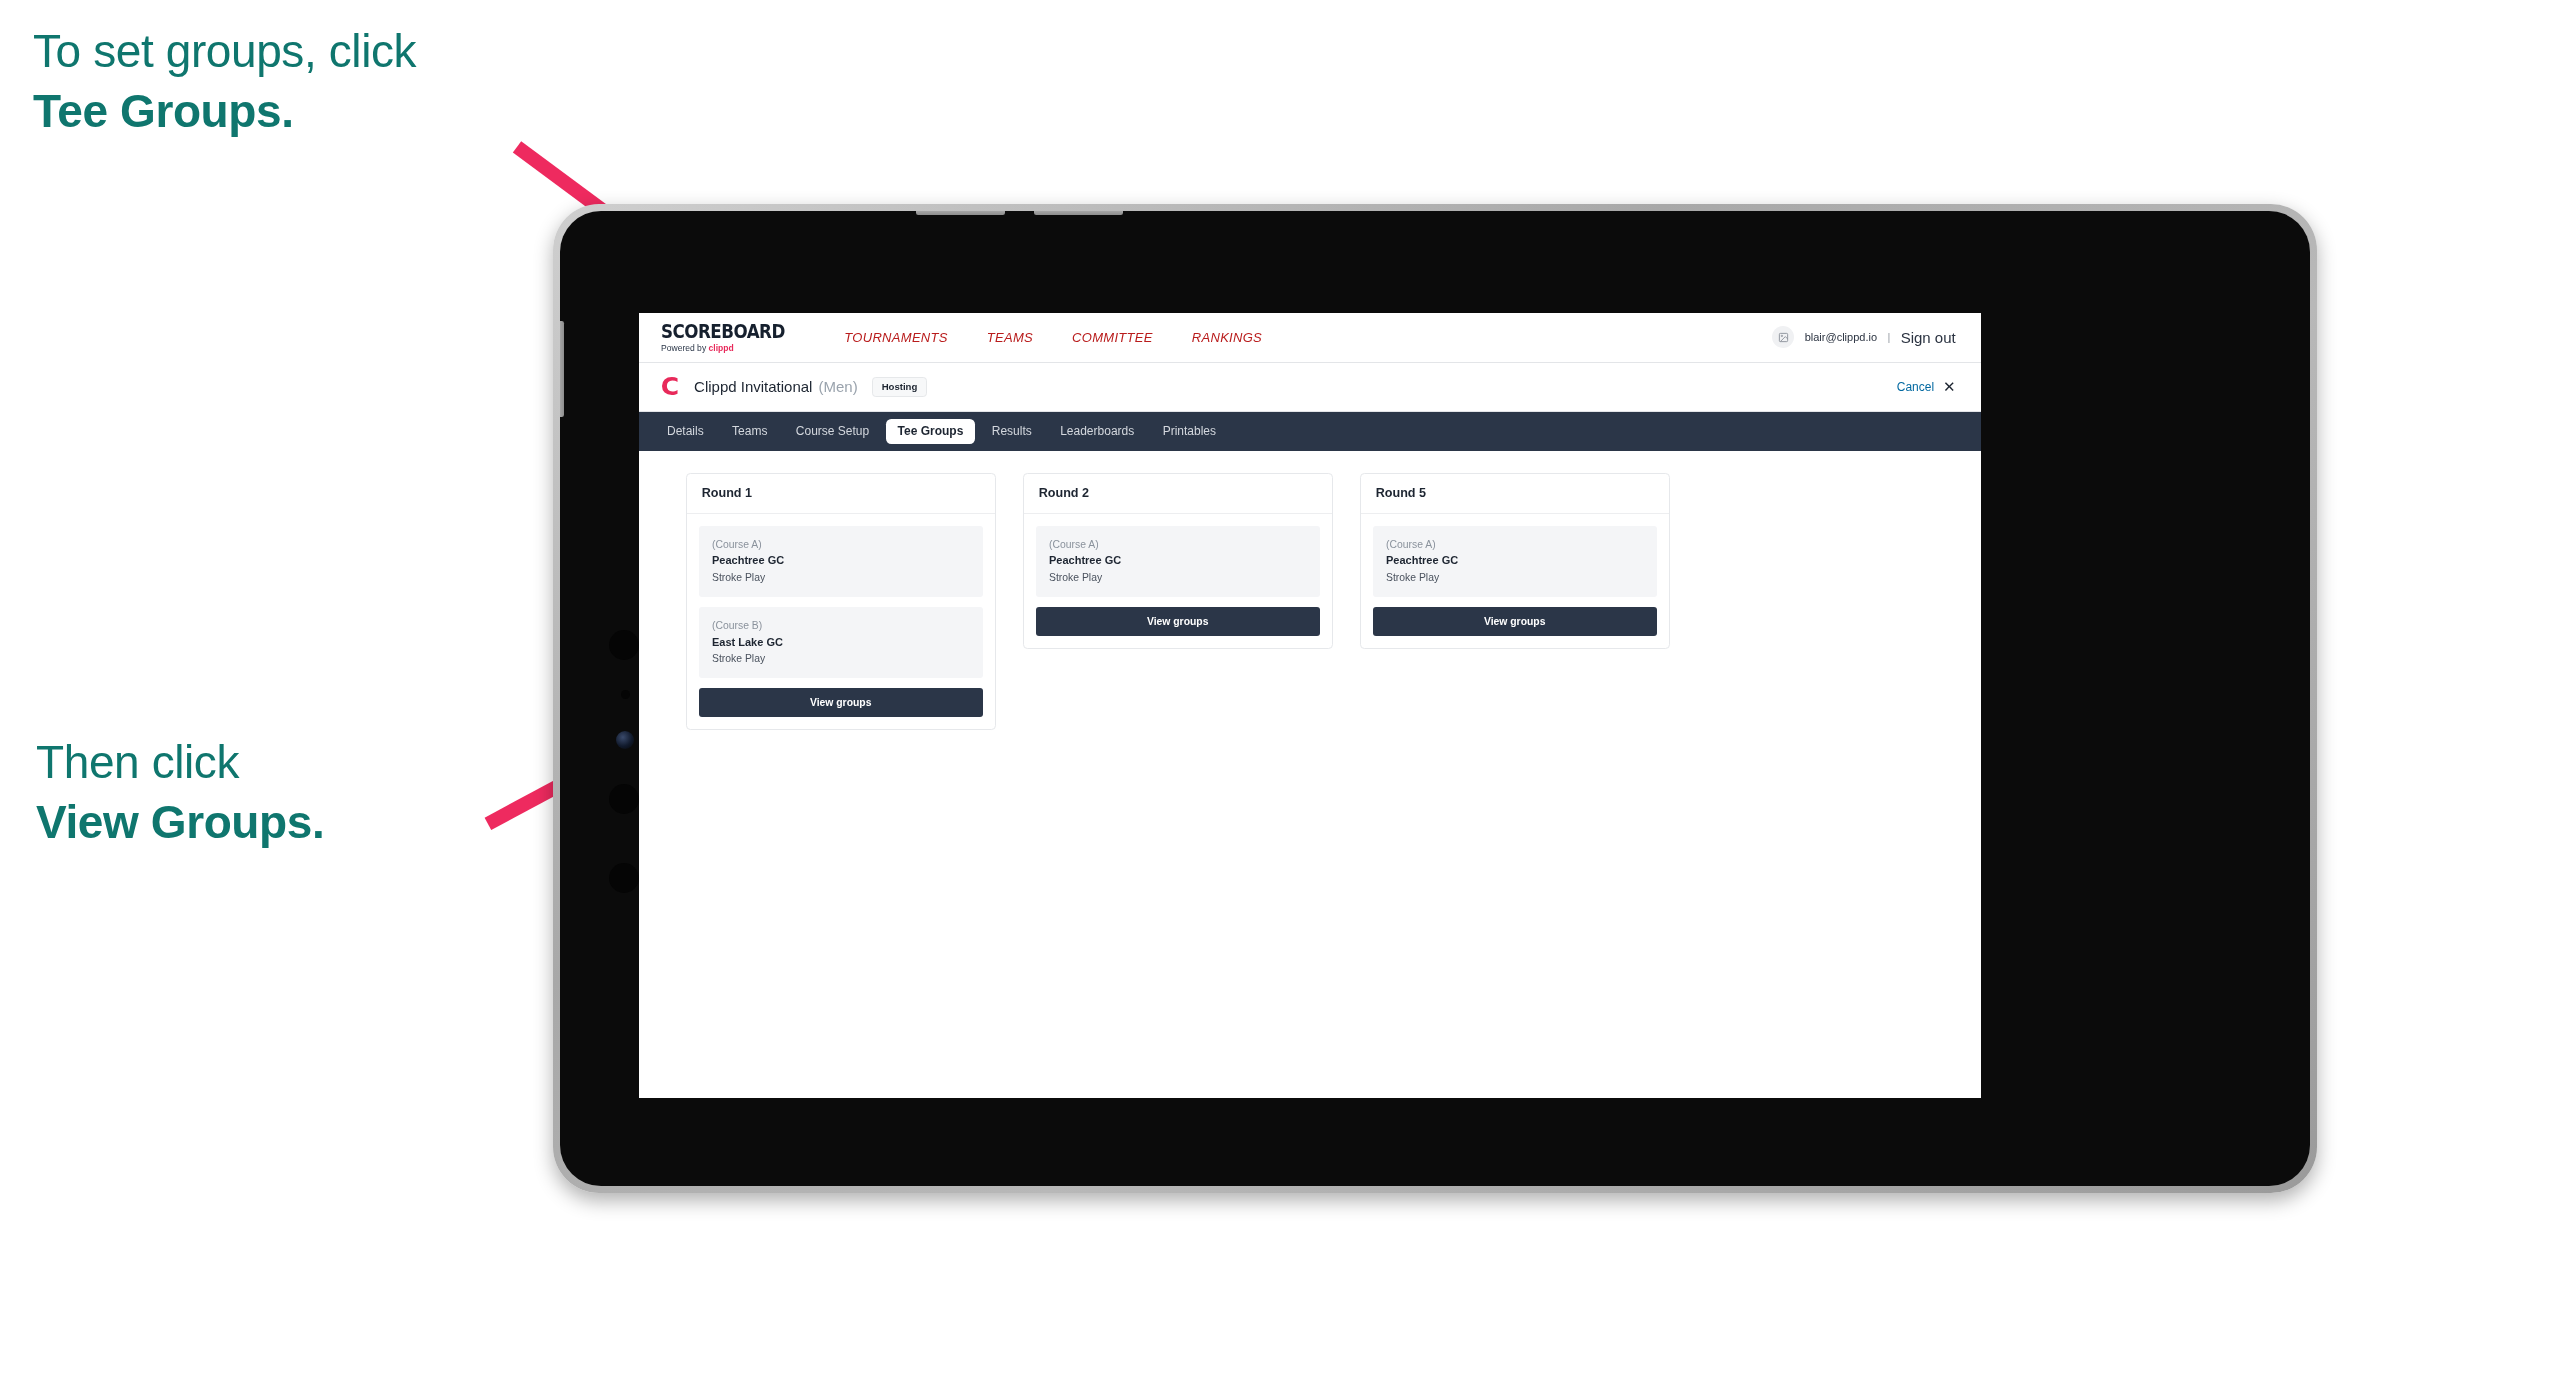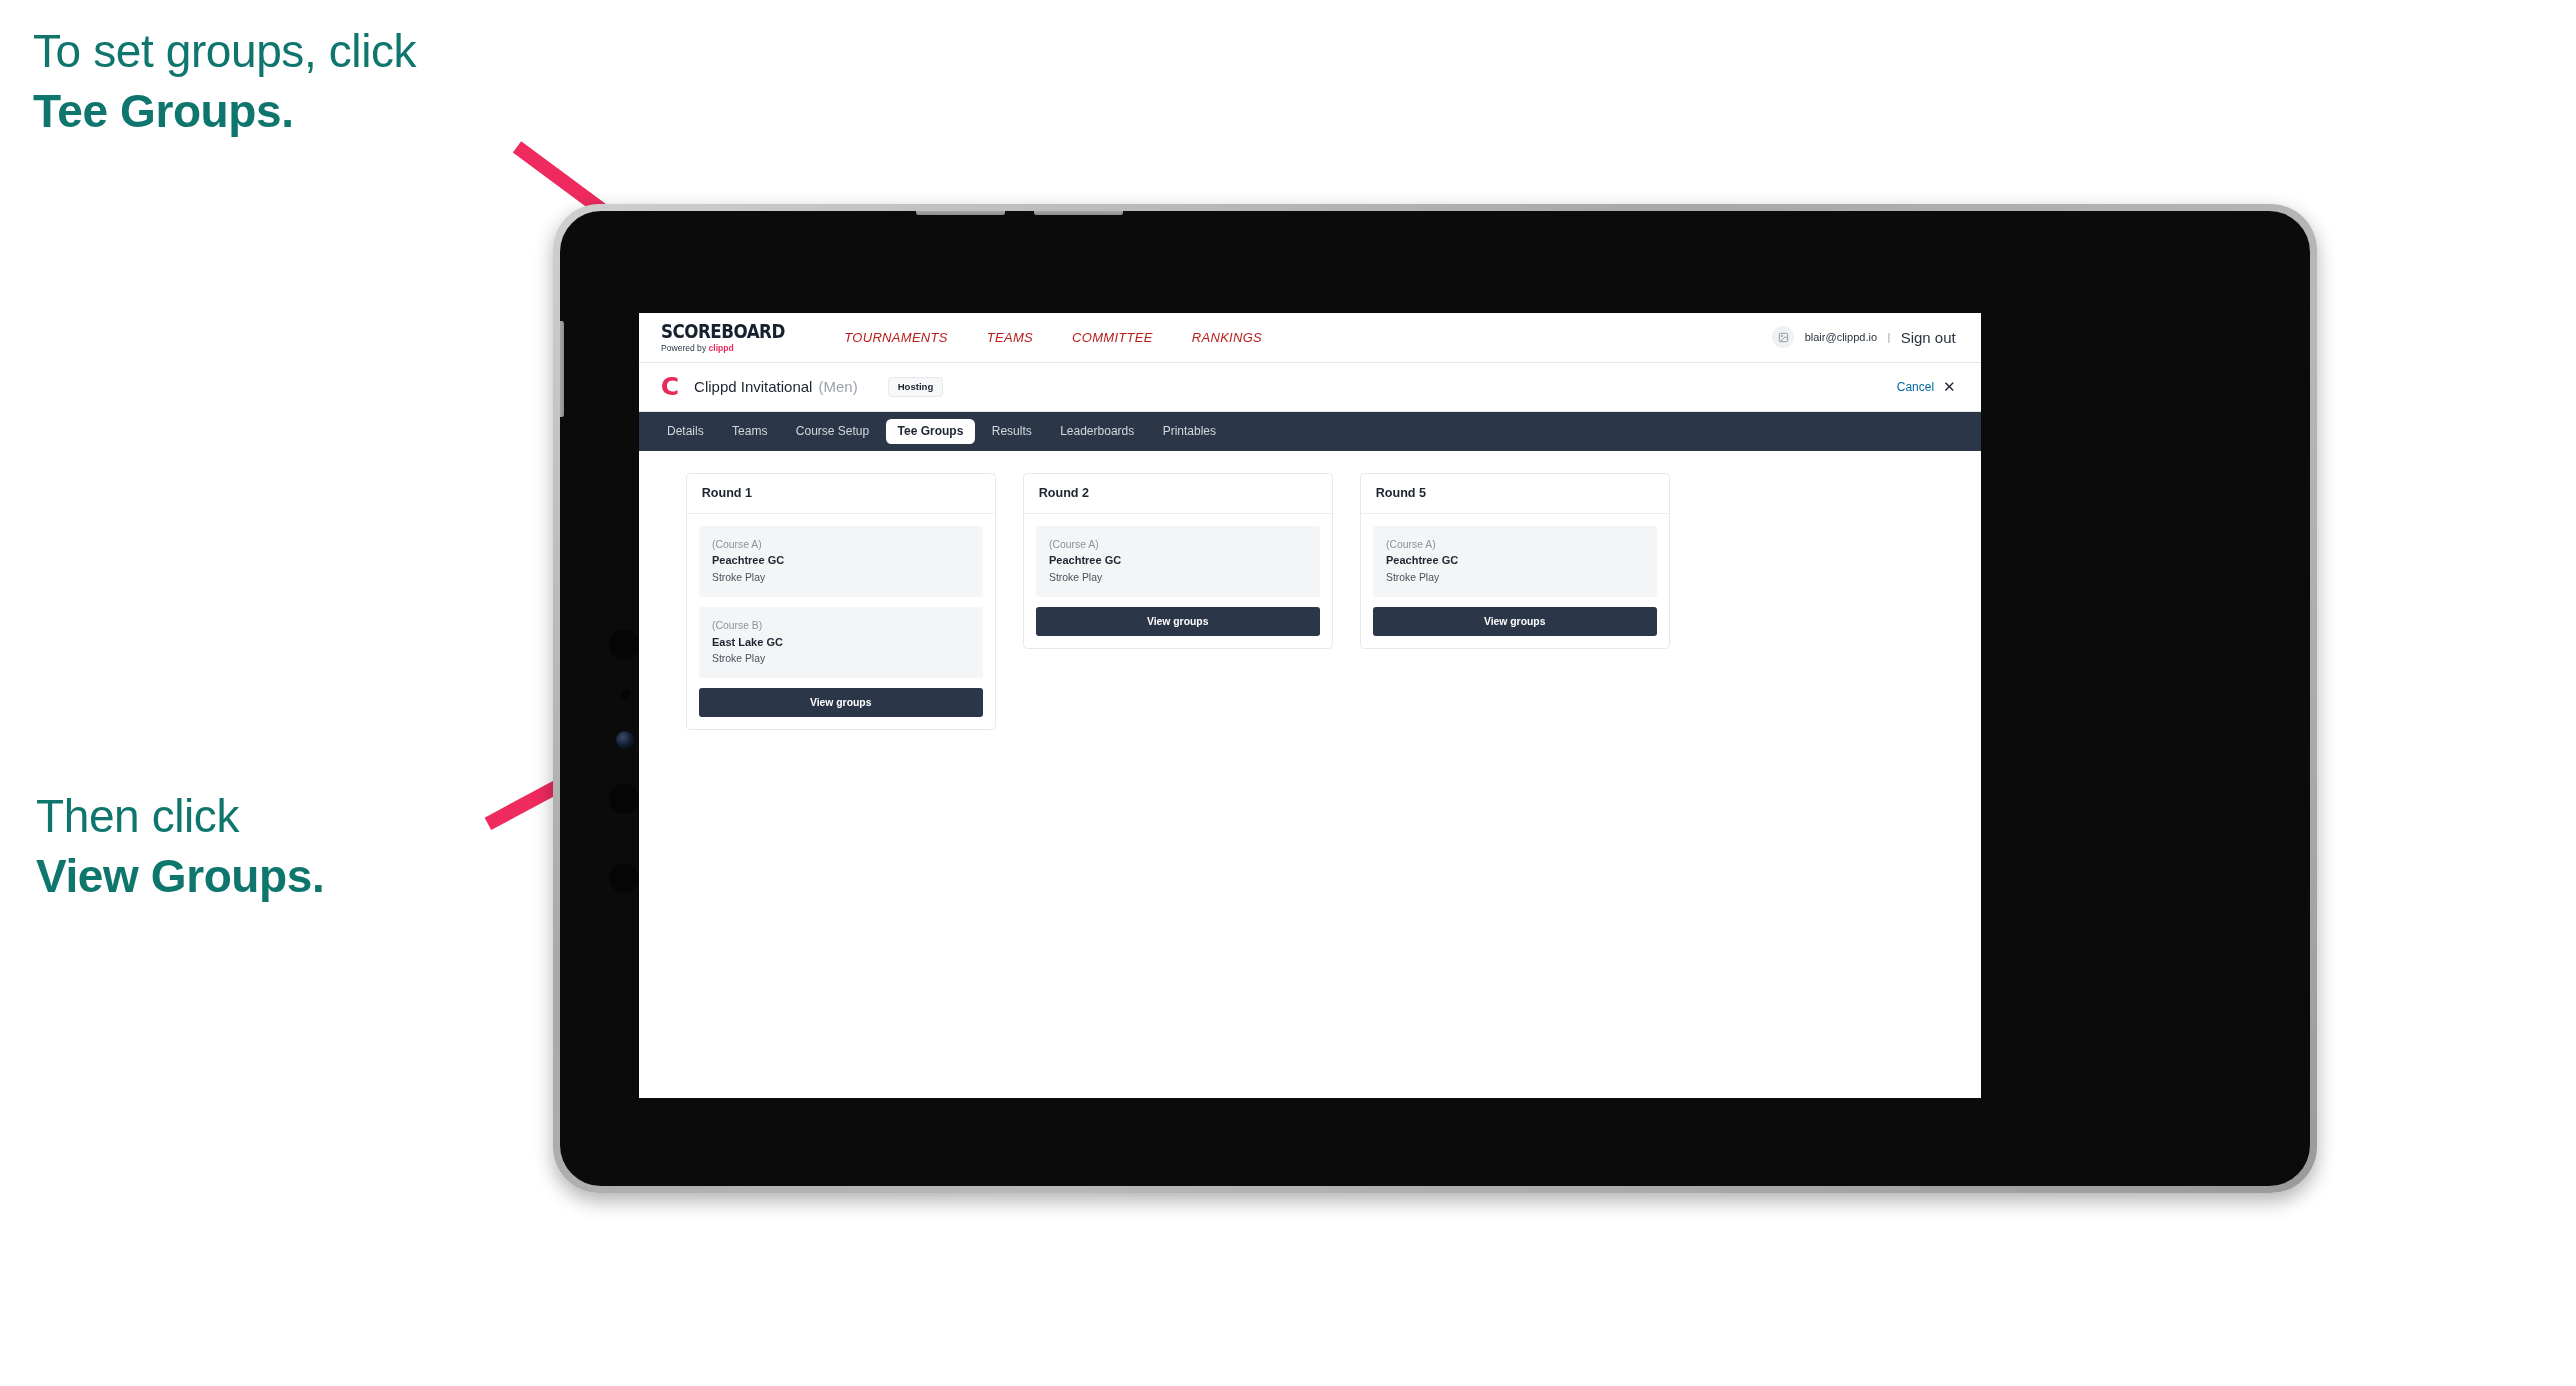--- a/index.html
+++ b/index.html
@@ -10,21 +10,21 @@
     overflow: hidden;
   }
   .stage { position: relative; width: 2576px; height: 1386px; background: #fff; }
 
   
   .caption { position: absolute; color: #0f766e; line-height: 1.30; letter-spacing: -0.4px; }
   .caption .line { display: block; white-space: nowrap; }
   .caption .reg  { font-weight: 400; }
   .caption .bold { font-weight: 700; }
   #caption-top    { left: 33px; top: 22px;  font-size: 46px; }
-  #caption-bottom { left: 36px; top: 787px; font-size: 46px; }
+  #caption-bottom { left: 36px; top: 733px; font-size: 46px; }
 
   
   .arrow-svg { position: absolute; pointer-events: none; overflow: visible; }
   #arrow-top    { left: 511px;  top: 141px; }
   #arrow-bottom { left: 482px;  top: 689px; }
 
   
   .tablet {
     position: absolute; left: 553px; top: 204px;
     width: 1764px; height: 989px;
@@ -103,21 +103,21 @@
     border-bottom: 0.7px solid #e3e5e8; background: #fff;
   }
   .c-logo {
     font-family: "DejaVu Sans", sans-serif;
     font-weight: 700; font-size: 25px; color: #e8295a; line-height: 1;
     margin-right: 15px; flex: none;
   }
   .tourn-name { font-size: 15px; color: #1d2531; font-weight: 400; }
   .tourn-gender { font-size: 15px; color: #9aa3ad; margin-left: 6px; }
   .hosting-badge {
-    margin-left: 30px; font-size: 9.6px; font-weight: 700; color: #1d2531;
+    margin-left: 14px; font-size: 9.6px; font-weight: 700; color: #1d2531;
     background: #f7f8f9; border: 0.7px solid #e6e8ea; border-radius: 3.7px;
     padding: 4.4px 9px; line-height: 1;
   }
   .cancel-wrap { margin-left: auto; display: flex; align-items: center; gap: 9px; }
   .cancel-wrap .cancel-label { font-size: 12px; color: #0369a1; }
   .cancel-wrap .x { font-size: 15px; color: #1d2531; line-height: 1; }
 
   
   .tab-bar {
     height: 39px; background: #2b3648; display: flex; align-items: center;

